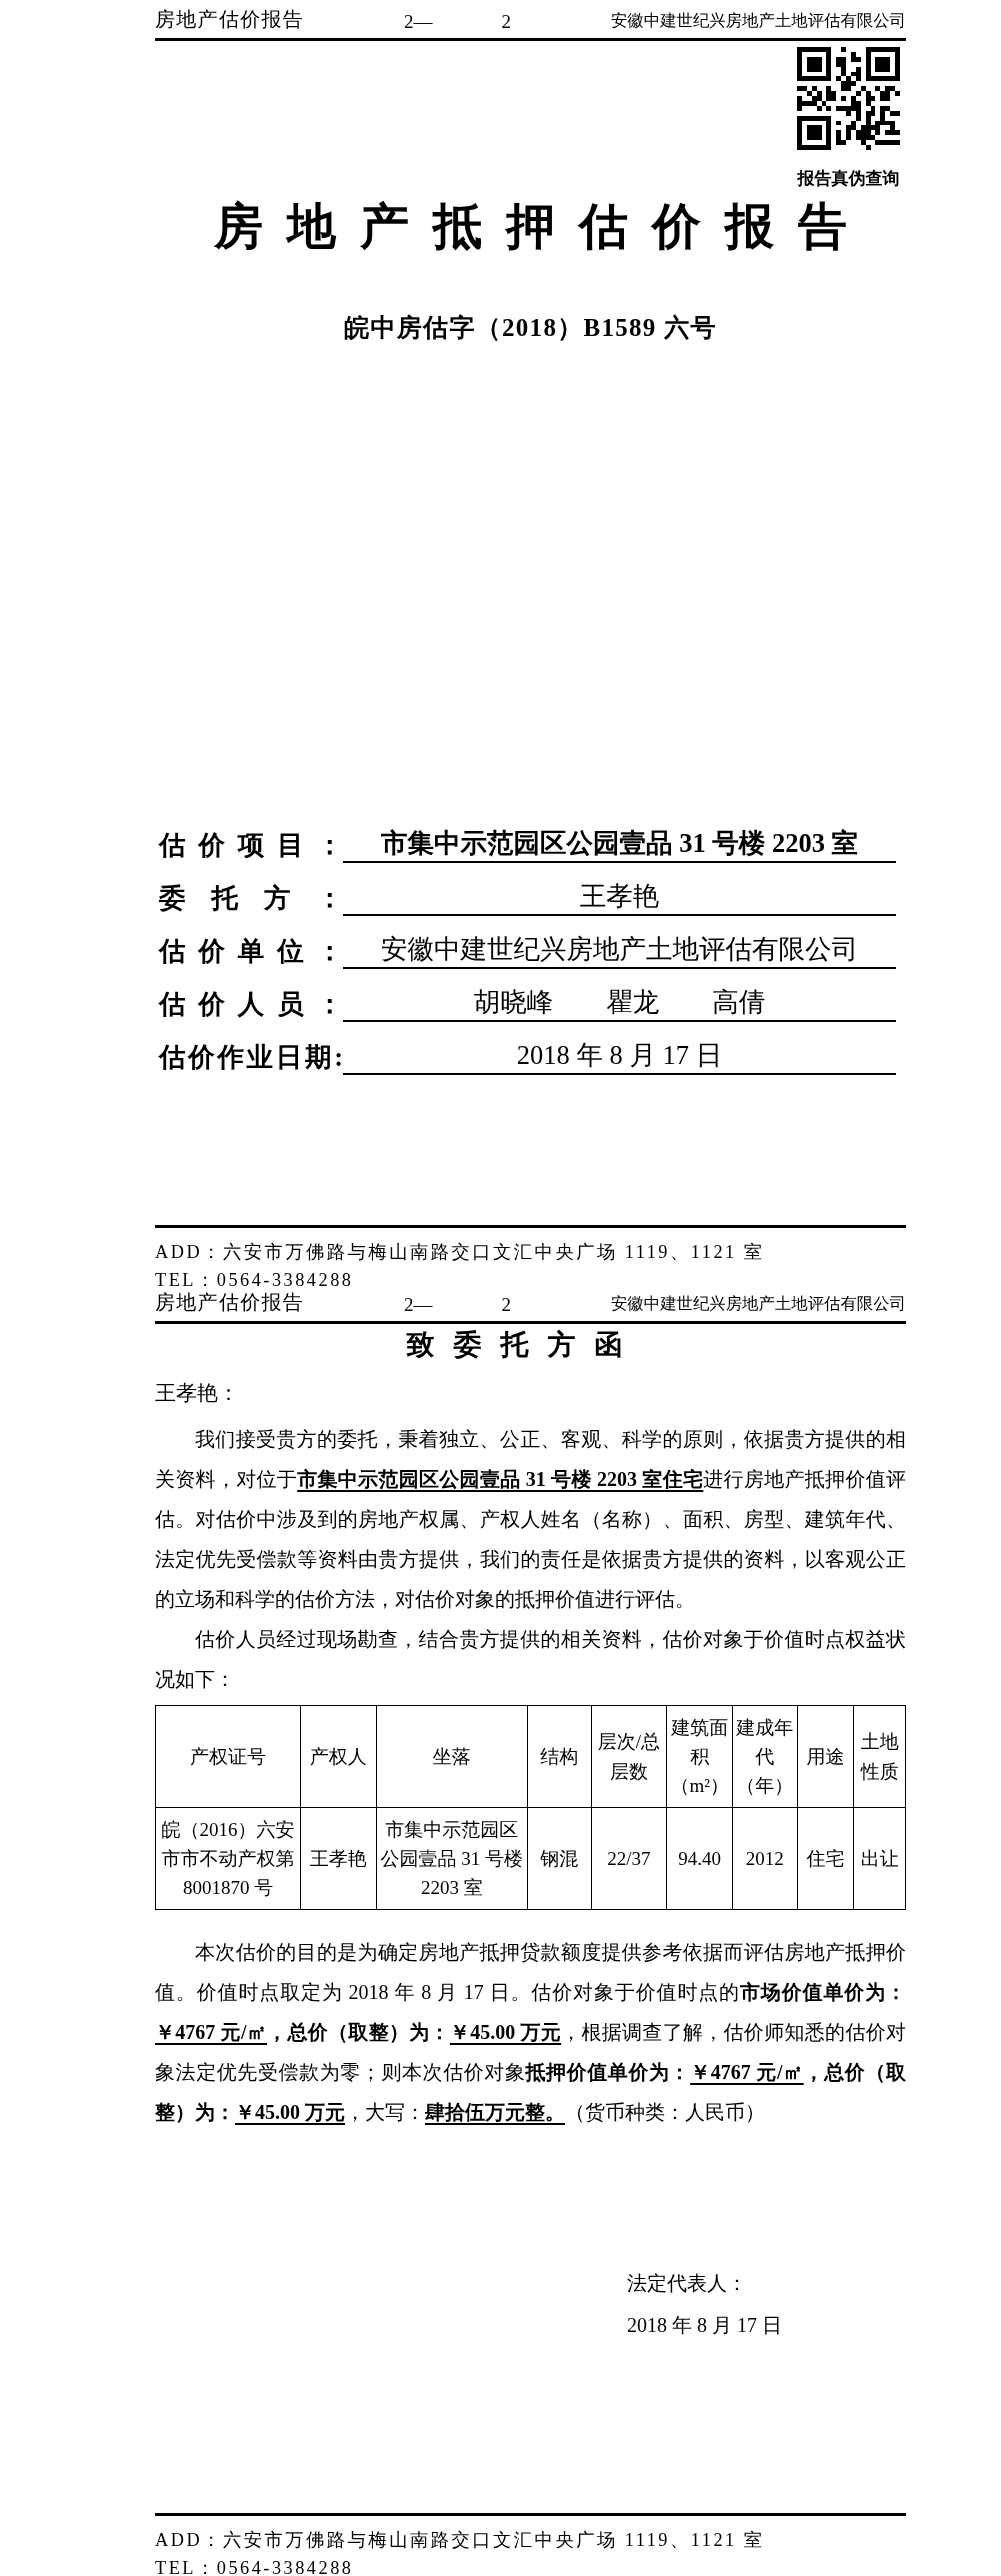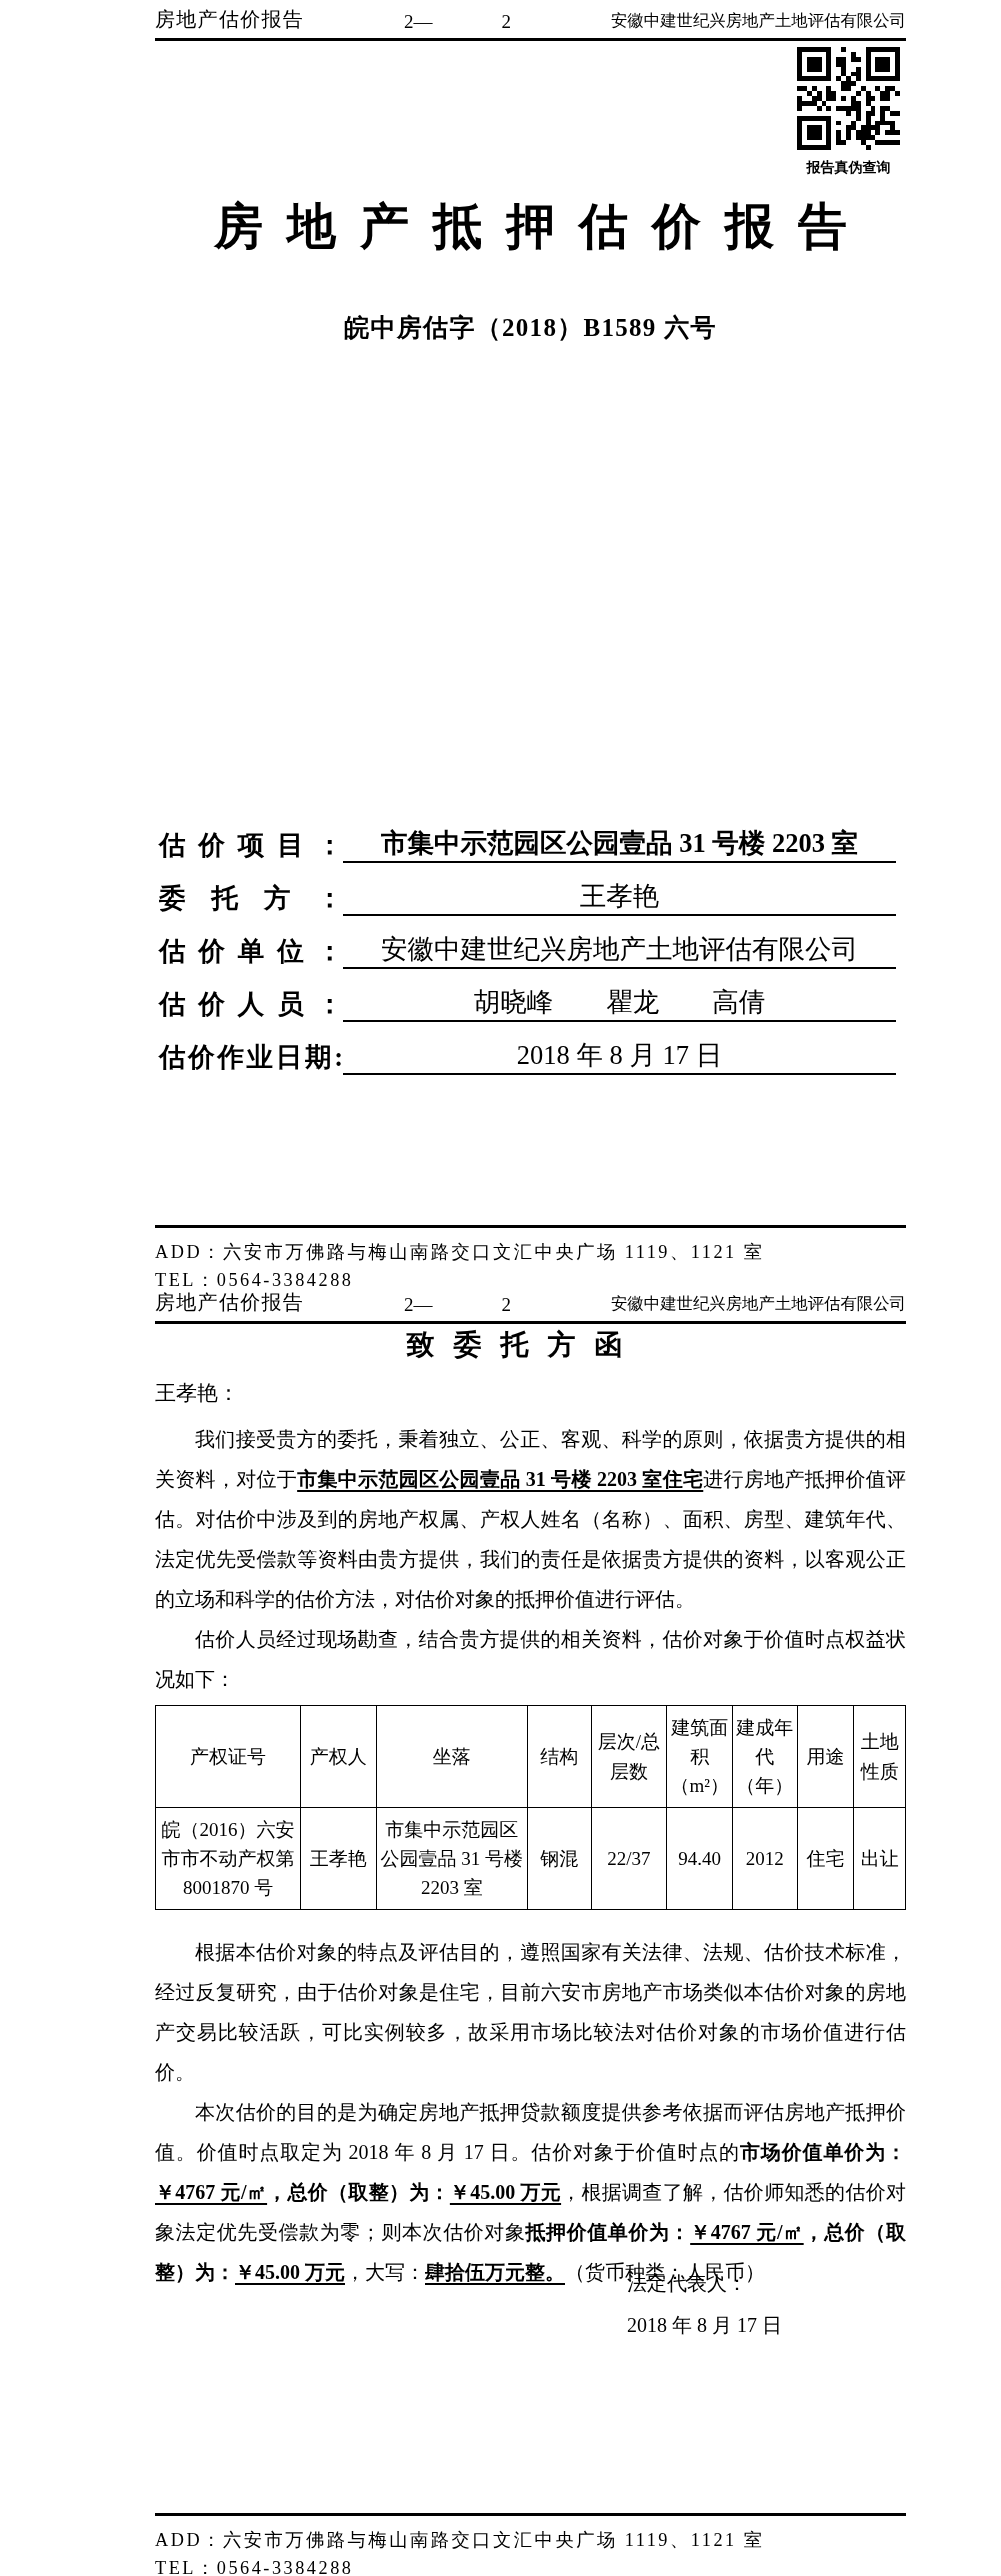--- a/index.html
+++ b/index.html
@@ -16,21 +16,21 @@
     display:flex; align-items:flex-end;
     border-bottom:3.2px solid #000; padding-bottom:5px;
   }
   .rh-left  { font-size:20px; letter-spacing:1.3px; white-space:nowrap; }
   .rh-mid   { flex:1; display:flex; justify-content:center; gap:69px; font-size:19px; }
   .rh-right { font-size:16.4px; white-space:nowrap; padding-bottom:1.3px; }
 
   
   .qr-wrap { position:absolute; left:797px; top:47px; width:103px; }
   .qr-wrap svg { display:block; width:103px; height:103px; }
-  .qr-caption { margin-top:9px; text-align:center; font-size:14px; font-weight:bold; }
+  .qr-caption { margin-top:17px; text-align:center; font-size:17px; font-weight:bold; }
 
   
   .cover-title {
     position:absolute; top:194px; left:155px; width:751px; text-align:center;
     font-size:49px; font-weight:bold; letter-spacing:24px; text-indent:24px; white-space:nowrap;
   }
   .cover-no {
     position:absolute; top:311px; left:155px; width:751px; text-align:center;
     font-size:25px; font-weight:bold; letter-spacing:1.3px;
   }
@@ -308,21 +308,20 @@
           <td>钢混</td>
           <td>22/37</td>
           <td>94.40</td>
           <td>2012</td>
           <td>住宅</td>
           <td>出让</td>
         </tr>
       </tbody>
     </table>
 
-    <p>根据本估价对象的特点及评估目的，遵照国家有关法律、法规、估价技术标准，经过反复研究，由于估价对象是住宅，目前六安市房地产市场类似本估价对象的房地产交易比较活跃，可比实例较多，故采用市场比较法对估价对象的市场价值进行估价。</p>
     <p><span>本次估价的目的是为确定房地产抵押贷款额度提供参考依据而评估房地产抵押价值。价值时点取定为 2018 年 8 月 17 日。估价对象于价值时点的</span><span class="b">市场价值单价为：</span><span class="bu">￥4767 元/㎡</span><span class="b">，总价（取整）为：</span><span class="bu">￥45.00 万元</span><span>，根据调查了解，估价师知悉的估价对象法定优先受偿款为零；则本次估价对象</span><span class="b">抵押价值单价为：</span><span class="bu">￥4767 元/㎡</span><span class="b">，总价（取整）为：</span><span class="bu">￥45.00 万元</span><span>，大写：</span><span class="bu">肆拾伍万元整。</span><span>（货币种类：人民币）</span></p>
   </div>
 
   <div class="sig">
     <div class="sig-rep">法定代表人：</div>
     <div class="sig-date">2018 年 8 月 17 日</div>
   </div>
 
   <div class="pagefoot foot2">
     <div>ADD：六安市万佛路与梅山南路交口文汇中央广场 1119、1121 室</div>

